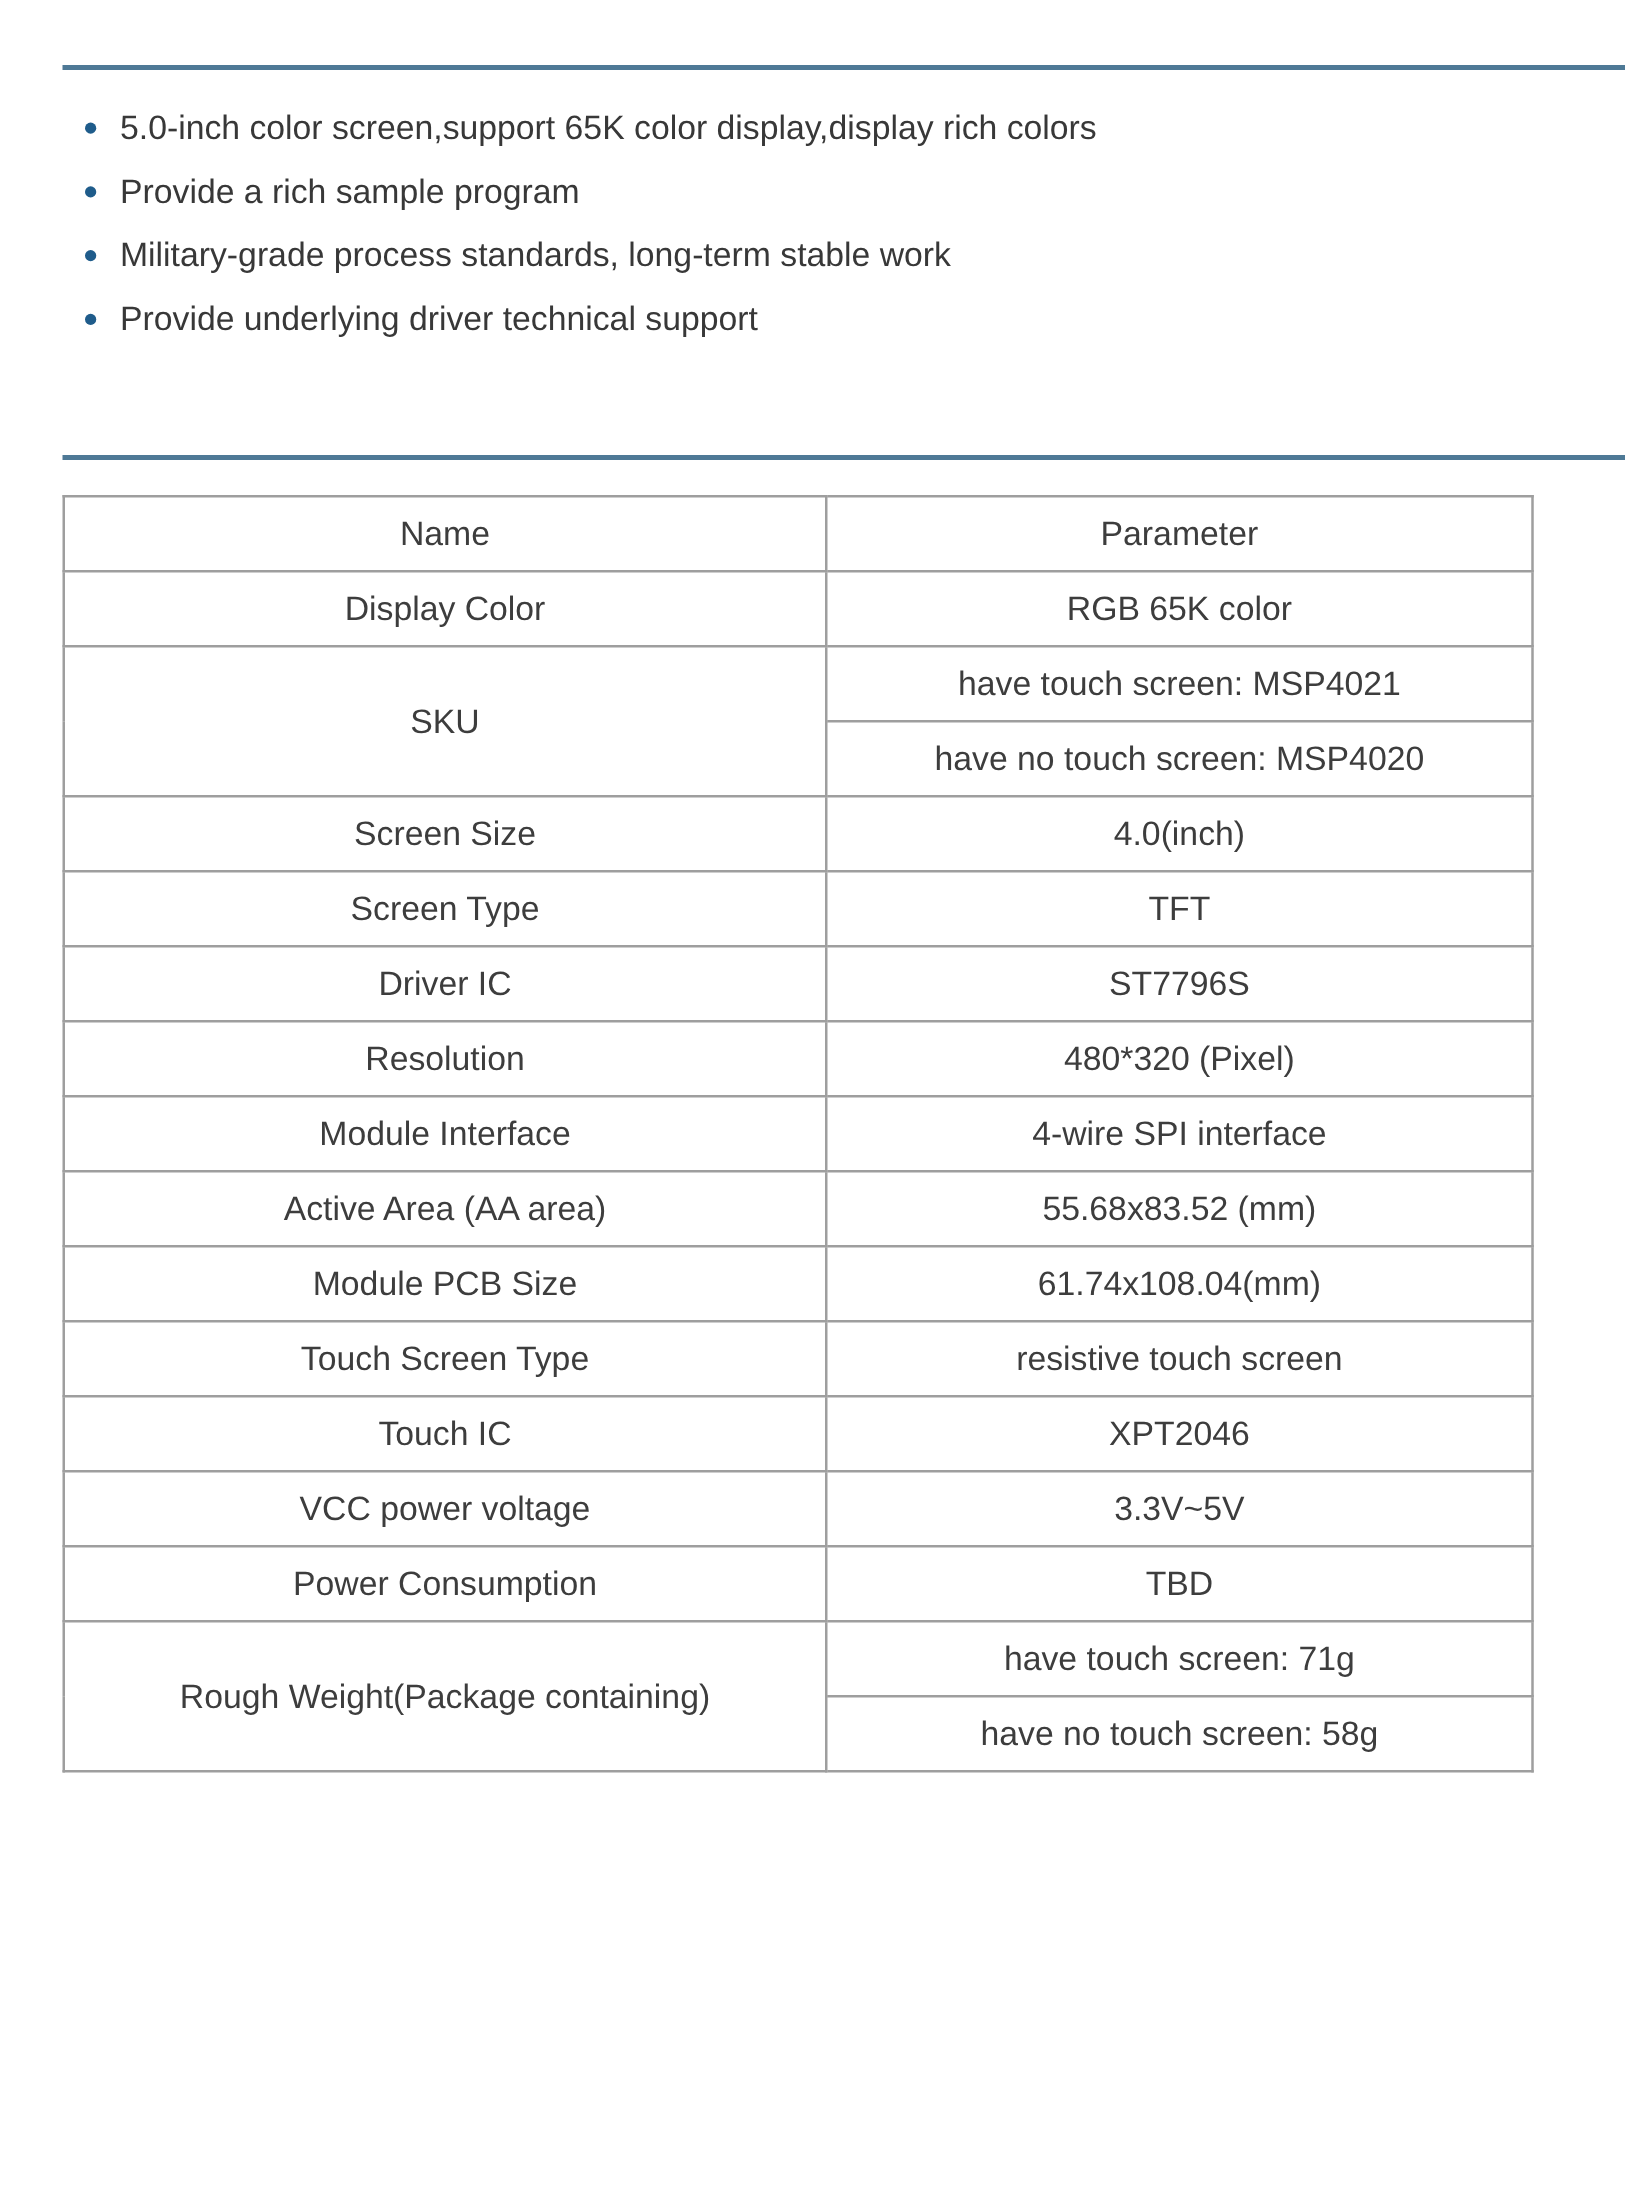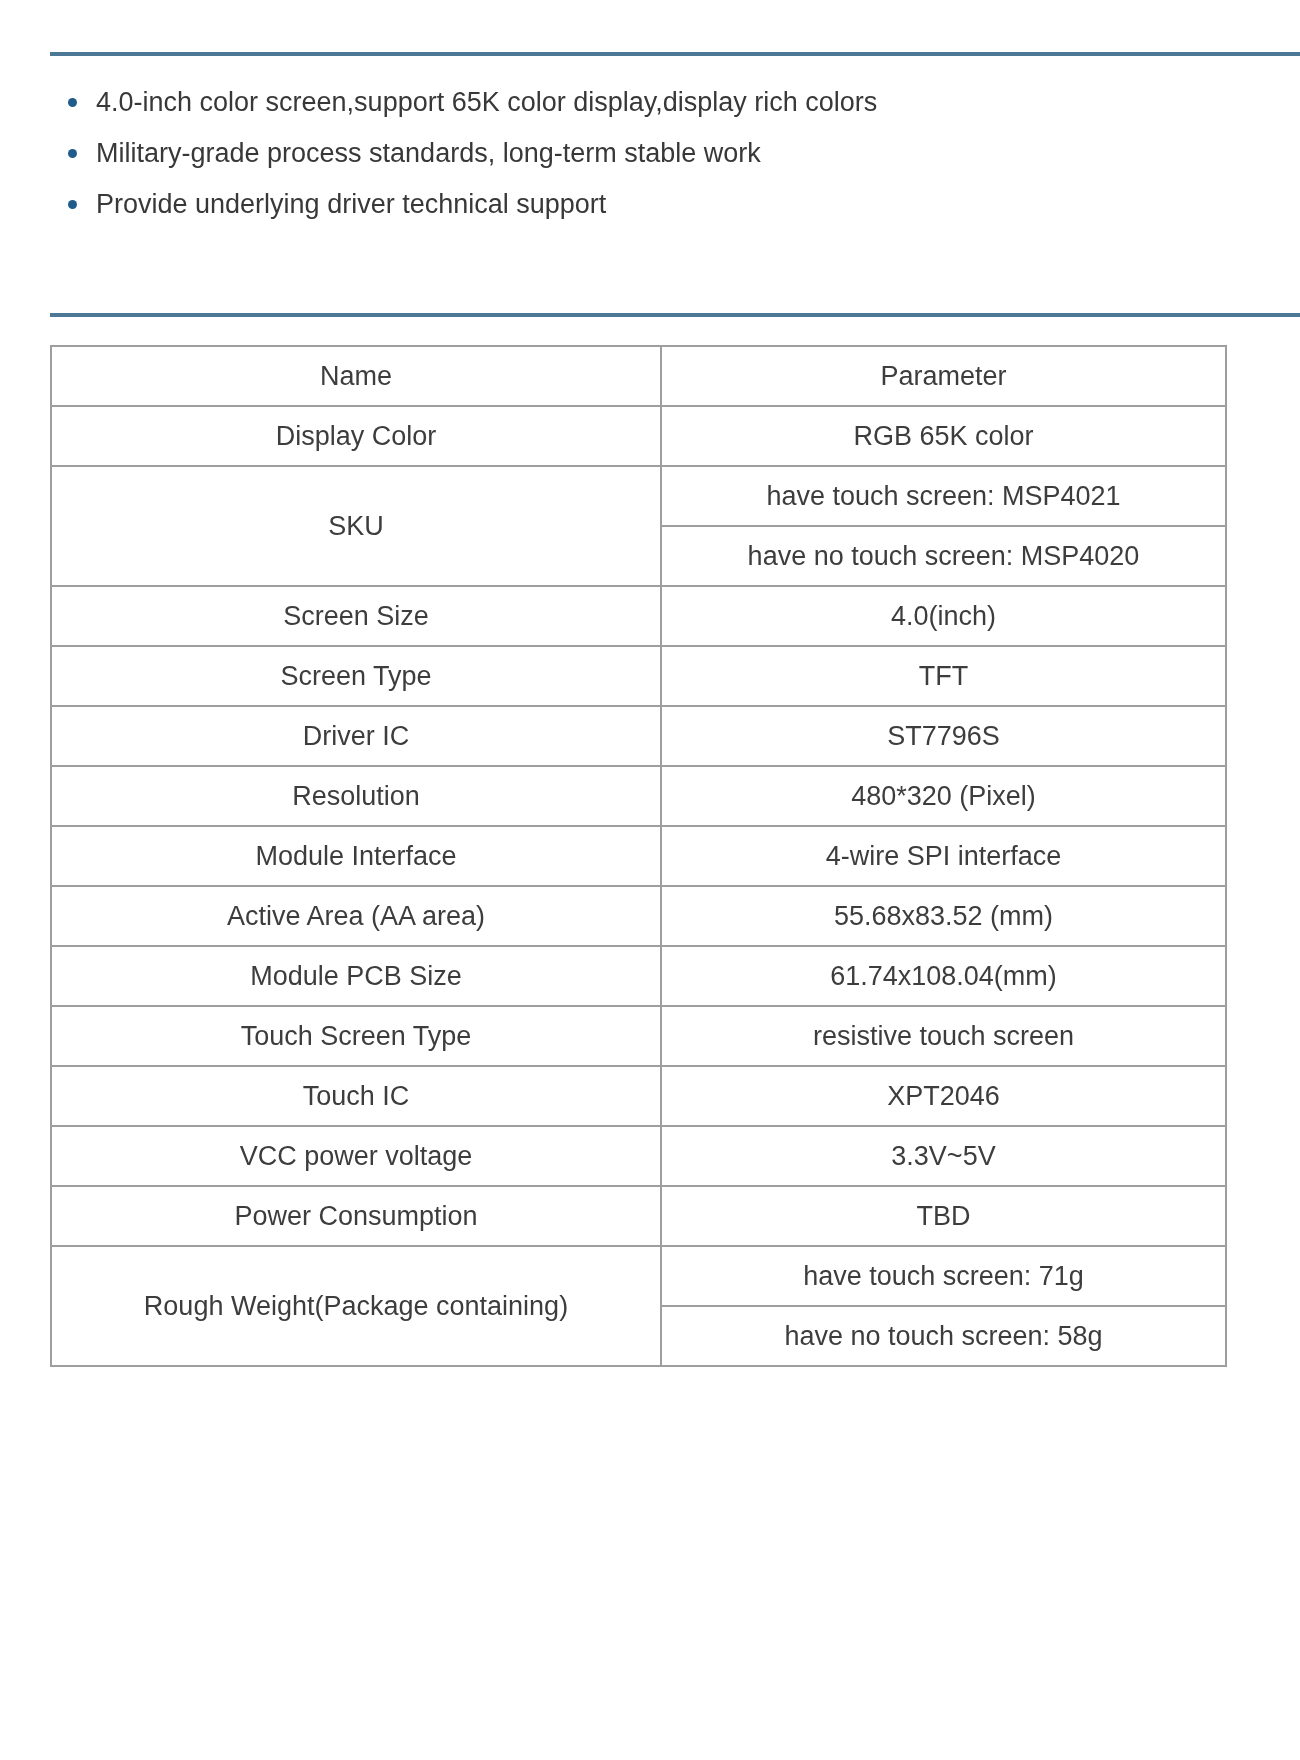--- a/index.html
+++ b/index.html
@@ -90,21 +90,22 @@
   }
 </style>
 </head>
 <body>
 
 <main class="page">
 
   <section class="description-section">
     <hr class="section-rule">
     <ul class="feature-list">
-      <li class="feature-item">4.0-inch color screen,support 65K color display,display rich colors</li>
+      <li class="feature-item">5.0-inch color screen,support 65K color display,display rich colors</li>
+      <li class="feature-item">Provide a rich sample program</li>
       <li class="feature-item">Military-grade process standards, long-term stable work</li>
       <li class="feature-item">Provide underlying driver technical support</li>
     </ul>
   </section>
 
   <section class="parameters-section">
     <hr class="section-rule">
 
     <table class="params-table">
       <colgroup>

